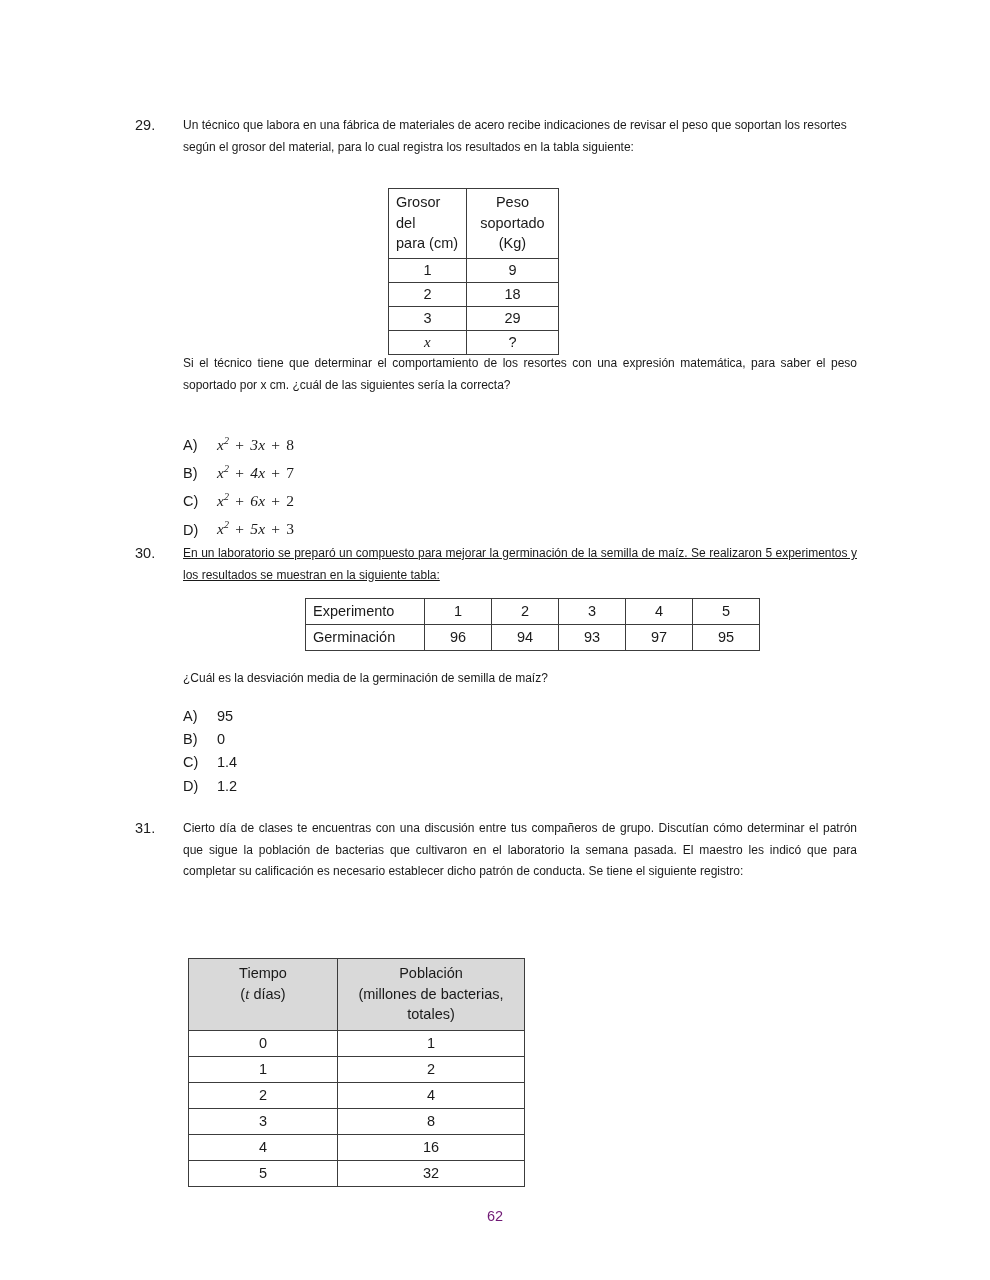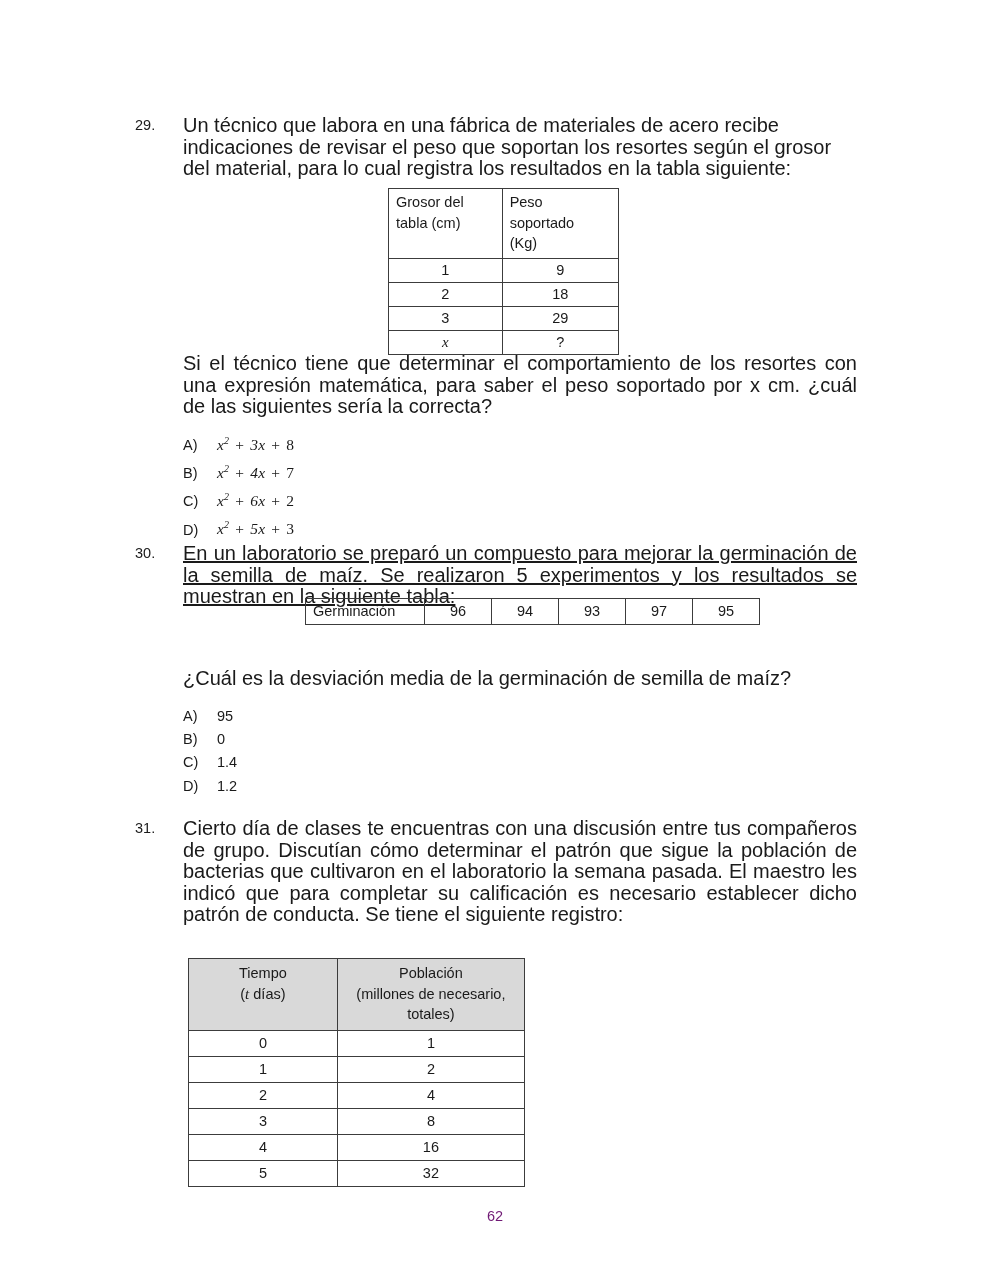--- a/index.html
+++ b/index.html
@@ -33,21 +33,21 @@
     position: absolute;
     left: 0;
     top: 0;
     width: 40px;
     font-size: 14.5px;
     line-height: 21.5px;
     color: #1a1a1a;
   }
   .q-body {
     margin-left: 48px;
-    font-size: 20px;
+    font-size: 12px;
     line-height: 21.5px;
   }
   .justify { text-align: justify; text-align-last: left; }
 
   
   .options {
     margin-left: 48px;
   }
   .opt-row {
     display: flex;
@@ -92,35 +92,35 @@
     font-size: 14.5px;
     padding: 1px 6px;
     vertical-align: top;
   }
 
   
   #table-steel {
     position: absolute;
     left: 388px;
     top: 188px;
-    width: 231px;
+    width: 171px;
   }
   #table-steel th {
     text-align: left;
     padding: 3px 7px 4px 7px;
     vertical-align: top;
     line-height: 20.5px;
   }
   #table-steel td {
     text-align: center;
     padding: 1px 4px 2px 4px;
     line-height: 20px;
   }
   #table-steel .col-a { width: 104px; }
-  #table-steel .col-b { width: 105px; }
+  #table-steel .col-b { width: 105px; text-align: center; }
   .math-i {
     font-family: "Liberation Serif", serif;
     font-style: italic;
     font-size: 15px;
   }
 
   
   #table-germ {
     position: absolute;
     left: 305px;
@@ -181,21 +181,21 @@
   <div class="question" style="top:115px;">
     <div class="q-num">29.</div>
     <div class="q-body">Un técnico que labora en una fábrica de materiales de acero  recibe indicaciones de revisar el peso que soportan los resortes según el grosor del material, para lo cual registra los resultados en la tabla siguiente:</div>
   </div>
 
   <table id="table-steel">
     <tbody>
       <tr>
         <th class="col-a">
           <span>Grosor del</span><br>
-          <span>tabla (cm)</span>
+          <span>para (cm)</span>
         </th>
         <th class="col-b">
           <span>Peso</span><br>
           <span>soportado</span><br>
           <span>(Kg)</span>
         </th>
       </tr>
       <tr>
         <td>1</td>
         <td>9</td>
@@ -239,20 +239,28 @@
   </div>
 
   <div class="question" style="top:543px;text-decoration:underline;">
     <div class="q-num">30.</div>
     <div class="q-body justify">En un laboratorio se preparó un compuesto para mejorar la germinación de la semilla de maíz. Se realizaron 5 experimentos y los resultados se muestran en la siguiente tabla:</div>
   </div>
 
   <table id="table-germ">
     <tbody>
       <tr>
+        <td class="label">Experimento</td>
+        <td class="val">1</td>
+        <td class="val">2</td>
+        <td class="val">3</td>
+        <td class="val">4</td>
+        <td class="val">5</td>
+      </tr>
+      <tr>
         <td class="label">Germinación</td>
         <td class="val">96</td>
         <td class="val">94</td>
         <td class="val">93</td>
         <td class="val">97</td>
         <td class="val">95</td>
       </tr>
     </tbody>
   </table>
 
@@ -286,21 +294,21 @@
 
   <table id="table-bact">
     <tbody>
       <tr>
         <th class="col-t">
           <span>Tiempo</span><br>
           <span><span>(</span><span class="math-i">t</span><span> días)</span></span>
         </th>
         <th class="col-p">
           <span>Población</span><br>
-          <span>(millones de necesario,</span><br>
+          <span>(millones de bacterias,</span><br>
           <span>totales)</span>
         </th>
       </tr>
       <tr>
         <td>0</td>
         <td>1</td>
       </tr>
       <tr>
         <td>1</td>
         <td>2</td>

